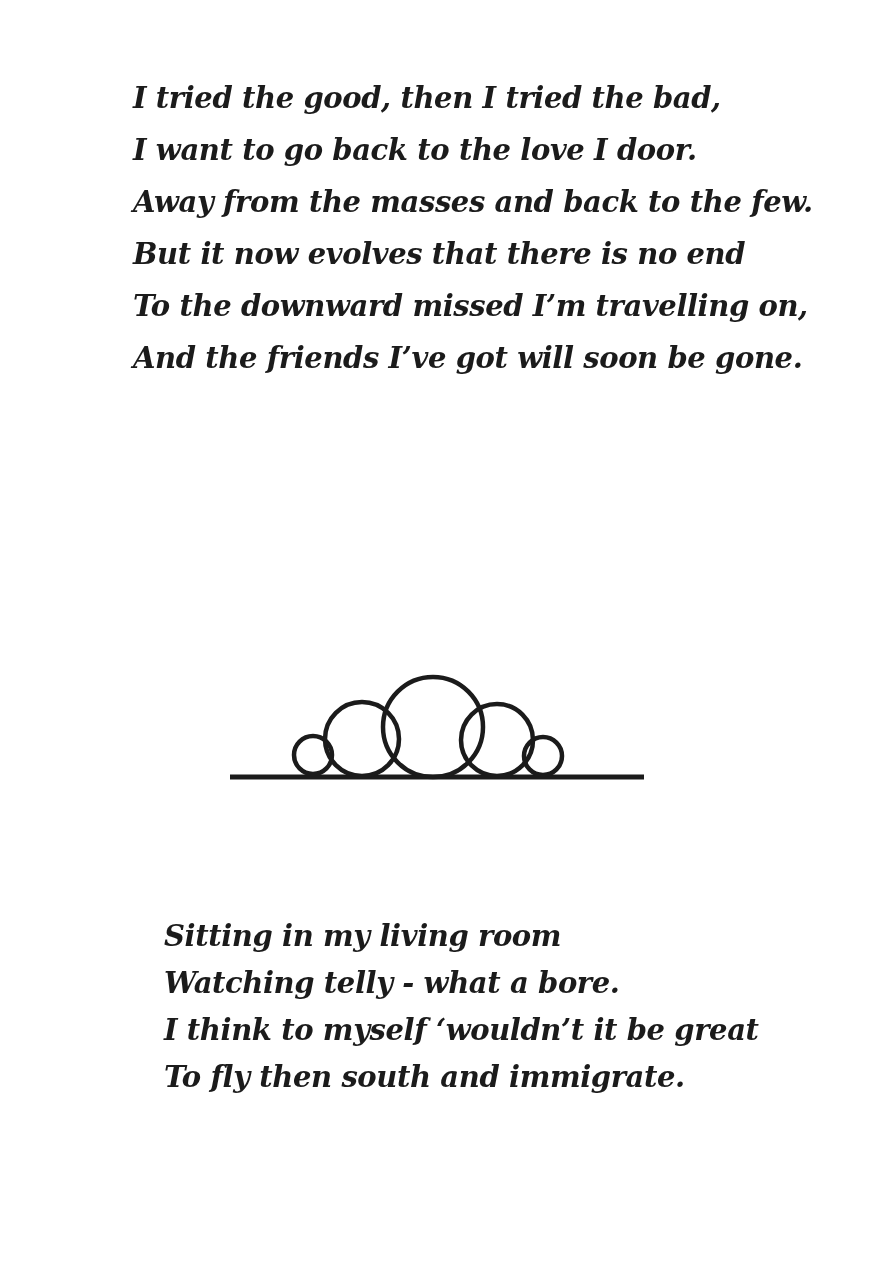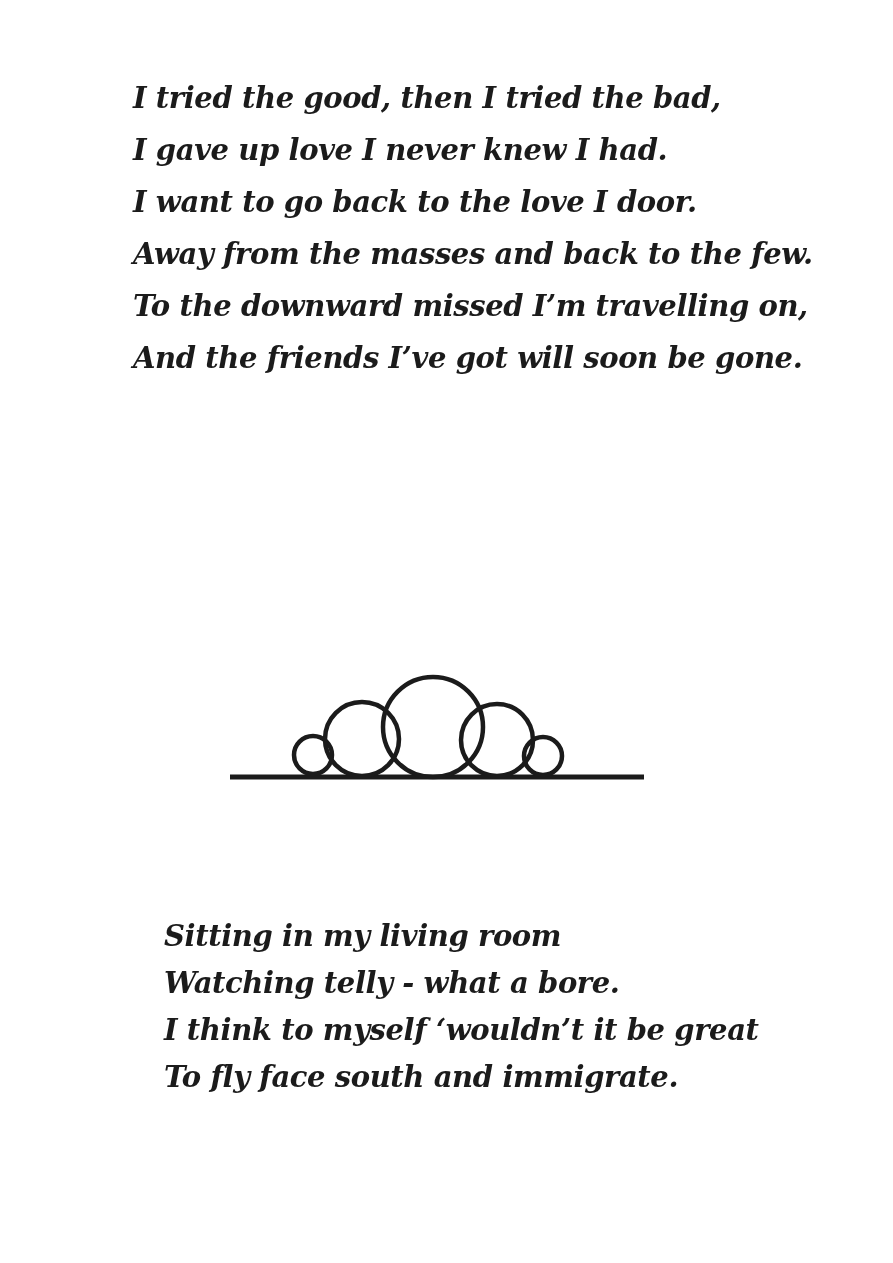--- a/index.html
+++ b/index.html
@@ -48,36 +48,36 @@
     height: 117px;
   }
 </style>
 </head>
 <body>
 
 <div class="page">
 
   <div class="poem poem-top">
       <span class="poem-line">I tried the good, then I tried the bad,</span>
-      <span class="poem-line">I gave up love I never knew I had.</span>
       <span class="poem-line">I want to go back to the love I door.</span>
       <span class="poem-line">Away from the masses and back to the few.</span>
+      <span class="poem-line">But it now evolves that there is no end</span>
       <span class="poem-line">To the downward missed I’m travelling on,</span>
       <span class="poem-line">And the friends I’ve got will soon be gone.</span>
     </div>
 
   <svg class="ornament" viewBox="225 668 430 117" xmlns="http://www.w3.org/2000/svg">
       <line x1="230" x2="644" y1="777" y2="777" stroke="#1b1b1b" stroke-width="5"></line>
       <circle cx="313" cy="755" r="19" fill="none" stroke="#1b1b1b" stroke-width="4.5"></circle>
       <circle cx="362" cy="739" r="37" fill="none" stroke="#1b1b1b" stroke-width="4.5"></circle>
       <circle cx="433" cy="727" r="50" fill="none" stroke="#1b1b1b" stroke-width="4.5"></circle>
       <circle cx="497" cy="740" r="36" fill="none" stroke="#1b1b1b" stroke-width="4.5"></circle>
       <circle cx="543" cy="756" r="19" fill="none" stroke="#1b1b1b" stroke-width="4.5"></circle>
     </svg>
 
   <div class="poem poem-bottom">
       <span class="poem-line">Sitting in my living room</span>
       <span class="poem-line">Watching telly - what a bore.</span>
       <span class="poem-line">I think to myself ‘wouldn’t it be great</span>
-      <span class="poem-line">To fly face south and immigrate.</span>
+      <span class="poem-line">To fly then south and immigrate.</span>
     </div>
 
 </div>
 
 </body></html>

